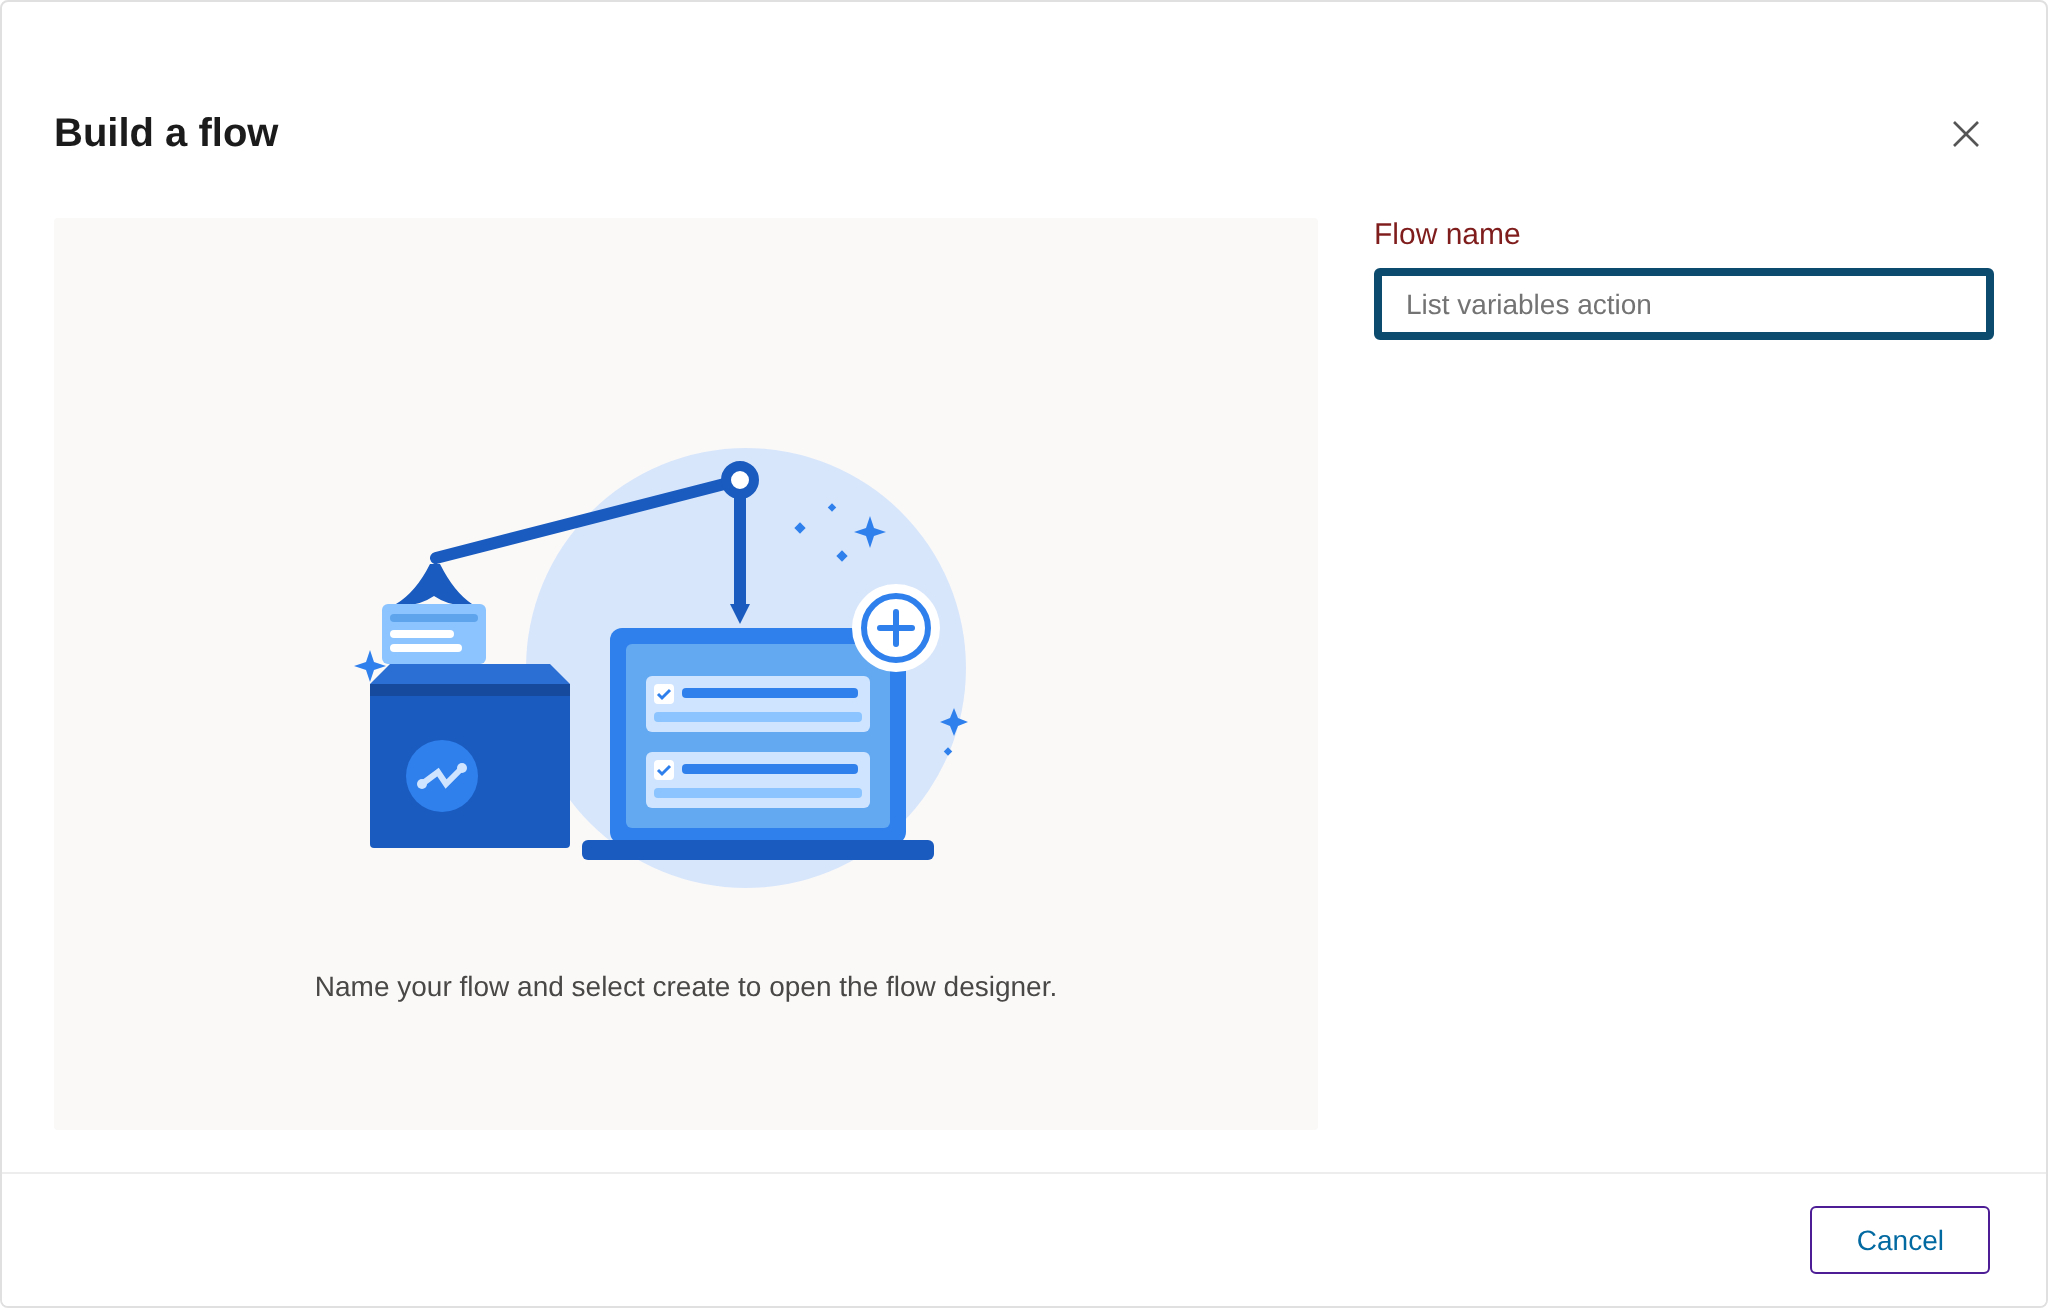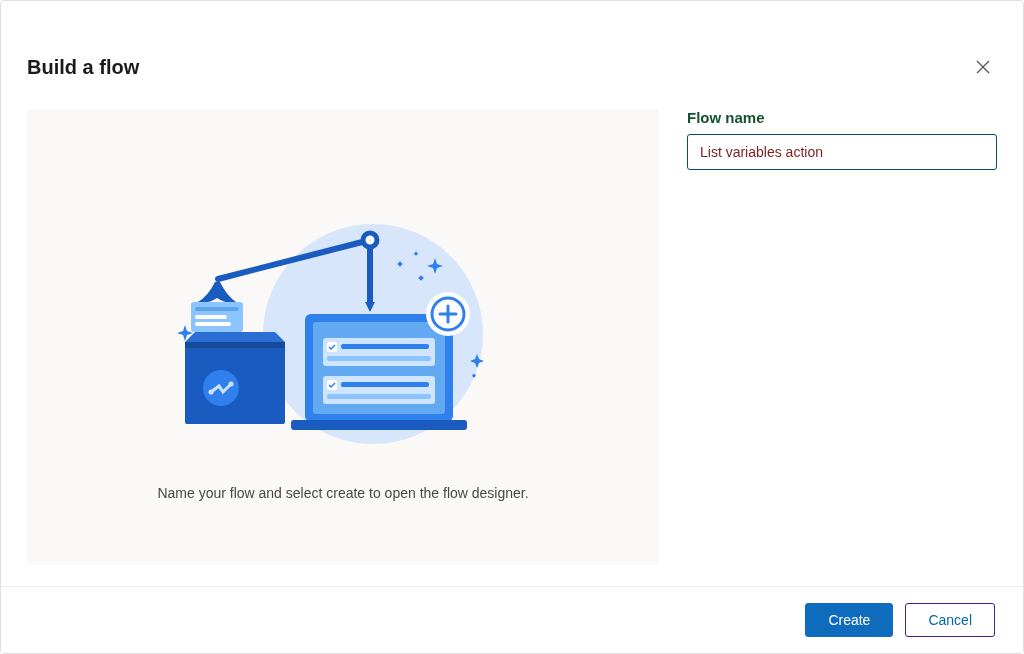--- a/index.html
+++ b/index.html
@@ -61,33 +61,33 @@
     font-size: 14px;
     margin-top: 41px;
     text-align: center;
   }
   .form-panel {
     flex: 1;
     padding-top: 0;
   }
   .field-label {
     font-size: 15px;
-    font-weight: 700;
-    color: #14532d;
+    font-weight: 400;
+    color: #7f1d1d;
     display: block;
     margin-bottom: 8px;
   }
   .text-input {
     width: 100%;
     height: 36px;
-    border: 1px solid #0c4a6e;
+    border: 4px solid #0c4a6e;
     border-radius: 3px;
     padding: 0 12px;
     font-size: 14px;
-    color: #7f1d1d;
+    color: #737373;
     font-family: inherit;
   }
   .footer {
     position: absolute;
     bottom: 0;
     left: 0;
     right: 0;
     border-top: 1px solid #ededed;
     padding: 16px 28px 16px 28px;
     display: flex;
@@ -196,15 +196,14 @@
     <p class="caption">Name your flow and select create to open the flow designer.</p>
   </div>
 
   <div class="form-panel">
     <label class="field-label">Flow name</label>
     <input type="text" class="text-input" value="List variables action" style="">
   </div>
 </div>
 
 <div class="footer">
-  <button class="btn btn-primary">Create</button>
   <button class="btn btn-secondary">Cancel</button>
 </div>
 
 </body></html>

